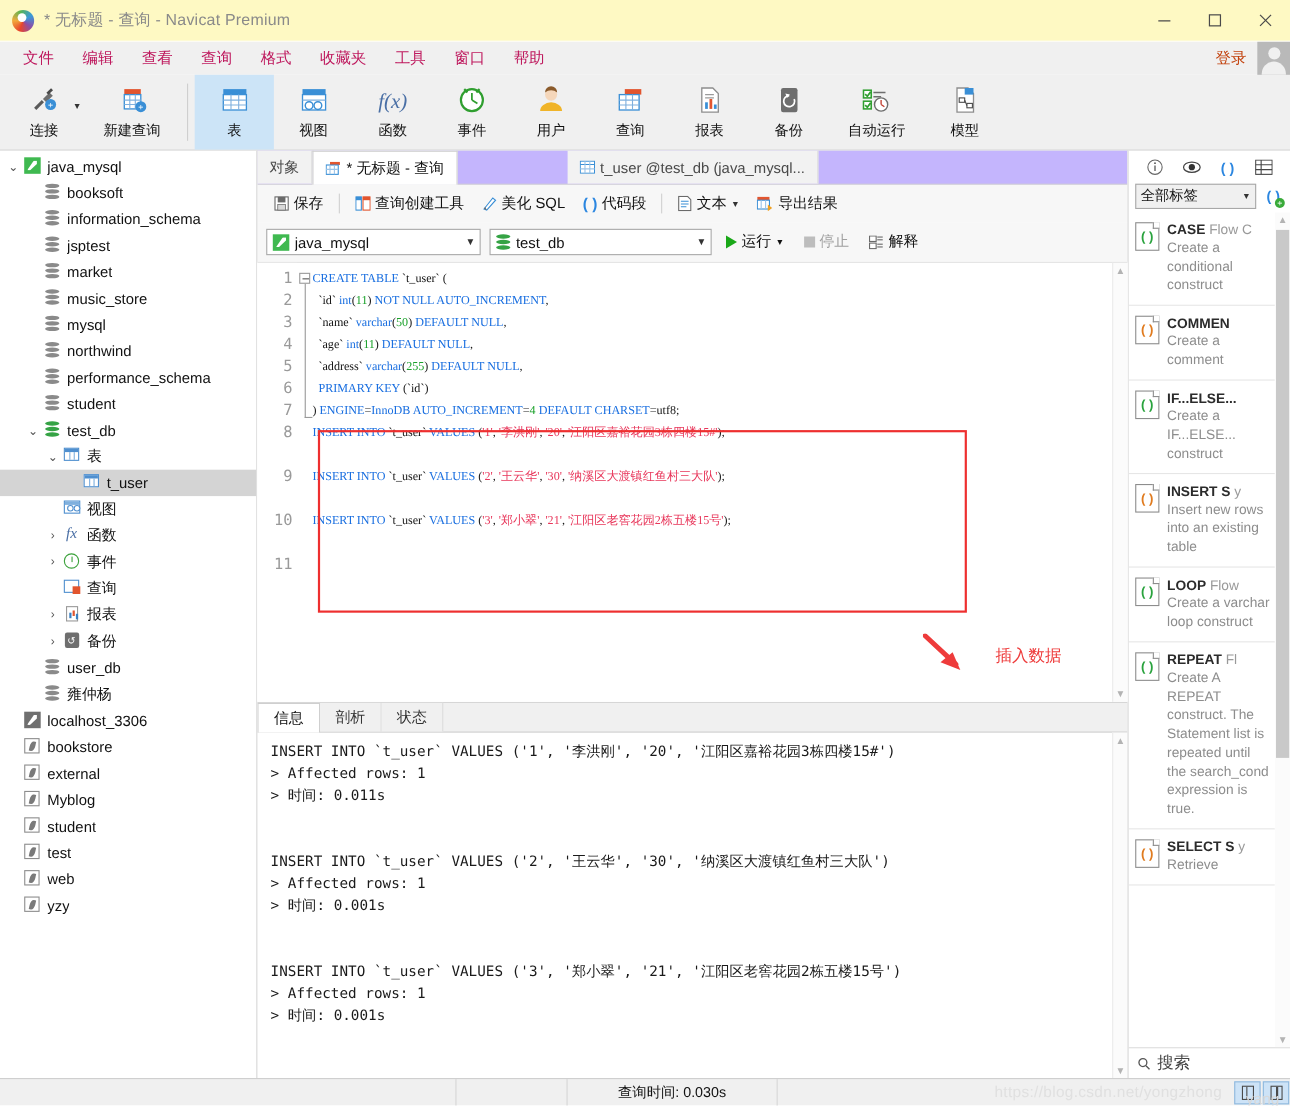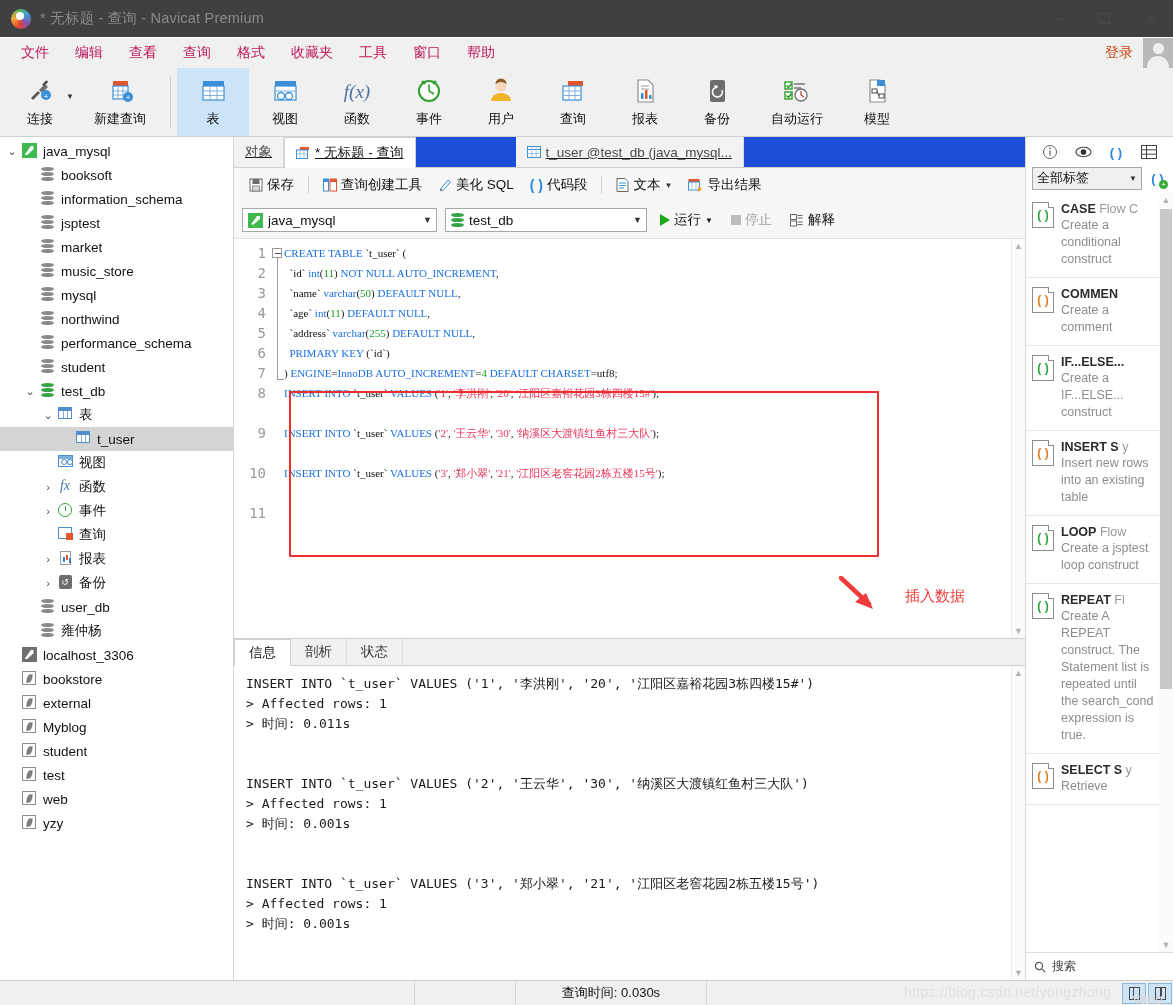--- a/index.html
+++ b/index.html
@@ -8,21 +8,21 @@
     font-family: "Liberation Sans", "DejaVu Sans", sans-serif;
     font-size: 13px;
     background: #ffffff;
     overflow: hidden;
     color: #1a1a1a;
   }
   .app { width: 1173px; height: 1005px; position: relative; display: flex; flex-direction: column; }
 
   
   .titlebar {
-    height: 38px; background: #404040; display: flex; align-items: center;
+    height: 38px; background: #fef9c3; display: flex; align-items: center;
     border-bottom: 1px solid #ffffff; flex: none; position: relative;
   }
   .app-logo { width: 22px; height: 22px; margin-left: 10px; margin-right: 8px; position: relative; flex: none; }
   .app-logo .ring {
     position:absolute; inset:1px; border-radius:50%;
     background: conic-gradient(from 200deg, #e8452c, #f2a93b, #5ab552, #3a9ad9, #8a4fa8, #e8452c);
   }
   .app-logo .hole { position:absolute; left:6px; top:4px; width:8px; height:8px; border-radius:50%; background:#fff; }
   .title-text { font-size: 14.5px; color: #8a8a8a; letter-spacing: .2px; }
   .win-controls { margin-left: auto; display: flex; height: 38px; }
@@ -108,21 +108,21 @@
   .ico-report::after{content:"";position:absolute;left:2px;bottom:2px;width:2px;height:5px;background:#3a7fc1;box-shadow:3px -2px 0 0 #e2552e, 6px 1px 0 0 #3a7fc1;}
   .ico-backup { width:13px;height:14px;background:#6e6e6e;border-radius:2px;display:flex;align-items:center;justify-content:center;color:#fff;font-size:9px;}
   .ico-feather { width:14px;height:14px;border:1px solid #8d8d8d;background:#fff;display:flex;align-items:center;justify-content:center;}
   .ico-feather::after{content:"";width:5px;height:9px;border-radius:60% 0 60% 0;background:#7a7a7a;transform:rotate(12deg);}
 
   .tree-label { overflow:hidden; text-overflow:ellipsis; }
 
   
   .center-pane { flex: 1; min-width:0; display: flex; flex-direction: column; background:#fff; }
 
-  .tabstrip { height: 31px; background:#1d4ed8; display:flex; align-items:flex-start; flex:none; border-bottom:1px solid #cfcfcf;text-decoration:underline;}
+  .tabstrip { height: 31px; background:#c4b5fd; display:flex; align-items:flex-start; flex:none; border-bottom:1px solid #cfcfcf;}
   .tab {
     height:30px; display:flex; align-items:center; gap:5px; padding: 0 11px;
     font-size:13.5px; color:#4a4a4a; background:#f0f0f0; border-right:1px solid #dcdcdc;
   }
   .tab.active { background:#ffffff; color:#111; border-top:1px solid #cfcfcf; border-left:1px solid #cfcfcf; border-right:1px solid #cfcfcf; height:31px; margin-bottom:-1px;}
   .tab.plain { background:#f2f2f2; }
   .tab .ti { width:14px;height:12px;flex:none; }
 
   .qtoolbar { height:34px; background:#f7f7f7; display:flex; align-items:center; gap:2px; padding:0 8px; flex:none;}
   .tb-item { display:flex; align-items:center; gap:4px; padding:3px 7px; font-size:13.5px; color:#111; border-radius:2px;}
@@ -206,21 +206,21 @@
     display:flex;align-items:center;justify-content:center; font-size:12px; font-weight:bold;}
   .snip-ico .corner{position:absolute;right:-1px;top:-1px;width:6px;height:6px;background:#fff;border-left:1px solid #8d8d8d;border-bottom:1px solid #8d8d8d;}
   .snip-txt{ min-width:0; }
   .snip-title{ font-size:12.5px; font-weight:bold; color:#2b2b2b; white-space:nowrap; overflow:hidden;}
   .snip-title .cat{ font-weight:normal; color:#999; }
   .snip-desc{ font-size:12.5px; color:#8d8d8d; line-height:17px; margin-top:1px; word-wrap:break-word;}
   .rp-vscroll{ width:14px; flex:none; background:#fbfbfb; display:flex; flex-direction:column; align-items:center;
      justify-content:space-between; padding:2px 0; position:relative;}
   .rp-thumb{ position:absolute; top:16px; left:1px; width:12px; height:480px; background:#c9c9c9;}
   .rp-search { height:28px; flex:none; border-top:1px solid #dcdcdc; display:flex; align-items:center; gap:6px; padding:0 8px;
-     font-size:12px; color:#444;}
+     font-size:15px; color:#444;}
 
   
   .statusbar { height:25px; flex:none; background:#f0f0f0; border-top:1px solid #cfcfcf; display:flex; align-items:center; position:relative;}
   .sb-cell { height:25px; display:flex; align-items:center; padding:0 10px; font-size:13px; color:#111;}
   .sb-grow{ flex:1; }
   .sb-div{ width:1px; height:25px; background:#d6d6d6; }
   .sb-btn{ width:24px;height:21px;margin:0 1px; border:1px solid #8fb8dd; background:#cde3f7;
      display:flex;align-items:center;justify-content:center;}
   .sb-ico{ width:11px;height:13px;border:1.2px solid #4a4a4a; position:relative;}
   .sb-ico::after{content:"";position:absolute;left:3px;top:0;bottom:0;width:1.2px;background:#4a4a4a;}
@@ -961,21 +961,21 @@
               <div class="snip-ico" style="color:#e07b1f">( )<span class="corner"></span></div>
               <div class="snip-txt">
                 <div class="snip-title">INSERT S<span class="cat"> y</span></div>
                 <div class="snip-desc">Insert new rows into an existing table</div>
               </div>
             </div>
             <div class="snip">
               <div class="snip-ico" style="color:#2aa33e">( )<span class="corner"></span></div>
               <div class="snip-txt">
                 <div class="snip-title">LOOP<span class="cat"> Flow</span></div>
-                <div class="snip-desc">Create a jsptest loop construct</div>
+                <div class="snip-desc">Create a varchar loop construct</div>
               </div>
             </div>
             <div class="snip">
               <div class="snip-ico" style="color:#2aa33e">( )<span class="corner"></span></div>
               <div class="snip-txt">
                 <div class="snip-title">REPEAT<span class="cat"> Fl</span></div>
                 <div class="snip-desc">Create A REPEAT construct. The Statement list is repeated until the search_cond expression is true.</div>
               </div>
             </div>
             <div class="snip">

